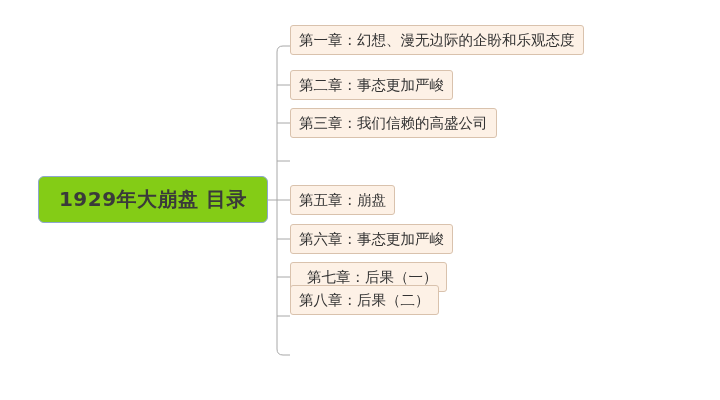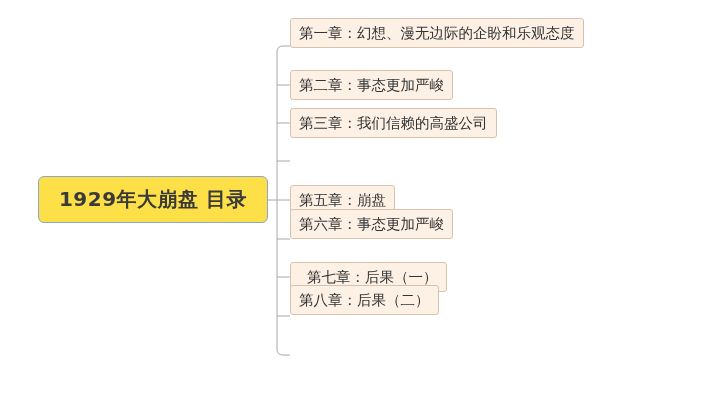--- a/index.html
+++ b/index.html
@@ -3,21 +3,21 @@
   <meta charset="utf-8">
   <style>
     html, body { margin: 0; padding: 0; }
     body {
       width: 720px; height: 400px; background: #ffffff; position: relative; overflow: hidden;
       font-family: "DejaVu Sans", "Liberation Sans", sans-serif;
     }
     .canvas { position: absolute; left: 0; top: 0; width: 720px; height: 400px; }
     .root {
       position: absolute; left: 38px; top: 176px; width: 230px; height: 47px;
-      background: #fde047; border: 1px solid #8ea6cf; border-radius: 6px;
+      background: #84cc16; border: 1px solid #8ea6cf; border-radius: 6px;
       box-sizing: border-box; display: flex; align-items: center; justify-content: center;
       font-size: 20px; font-weight: bold; color: #3a3a3a; letter-spacing: 0.5px;
     }
     .child {
       position: absolute; left: 290px; height: 30px; box-sizing: border-box;
       background: #fdf1e6; border: 1px solid #d9c2ad; border-radius: 3px;
       display: flex; align-items: center; padding: 0 8px;
       font-size: 14.5px; color: #333333; white-space: nowrap;
     }
     svg.lines { position: absolute; left: 0; top: 0; }
@@ -40,33 +40,33 @@
       <line x1="277" y1="239" x2="290" y2="239"></line>
       <line x1="277" y1="277" x2="290" y2="277"></line>
       <line x1="277" y1="316" x2="290" y2="316"></line>
     </g>
   </svg>
 
   <div class="root">
     <span>1929年大崩盘 目录</span>
   </div>
 
-  <div class="child" style="top:18px;">
+  <div class="child" style="top:25px;">
     <span>第一章：幻想、漫无边际的企盼和乐观态度</span>
   </div>
   <div class="child" style="top:70px;">
     <span>第二章：事态更加严峻</span>
   </div>
   <div class="child" style="top:108px;">
     <span>第三章：我们信赖的高盛公司</span>
   </div>
   <div class="child" style="top:185px;">
     <span>第五章：崩盘</span>
   </div>
-  <div class="child" style="top:209px;">
+  <div class="child" style="top:224px;">
     <span>第六章：事态更加严峻</span>
   </div>
   <div class="child" style="top:262px;padding-left:16px;">
     <span>第七章：后果（一）</span>
   </div>
   <div class="child" style="top:285px;align-items:center;">
     <span>第八章：后果（二）</span>
   </div>
 </div>
 

